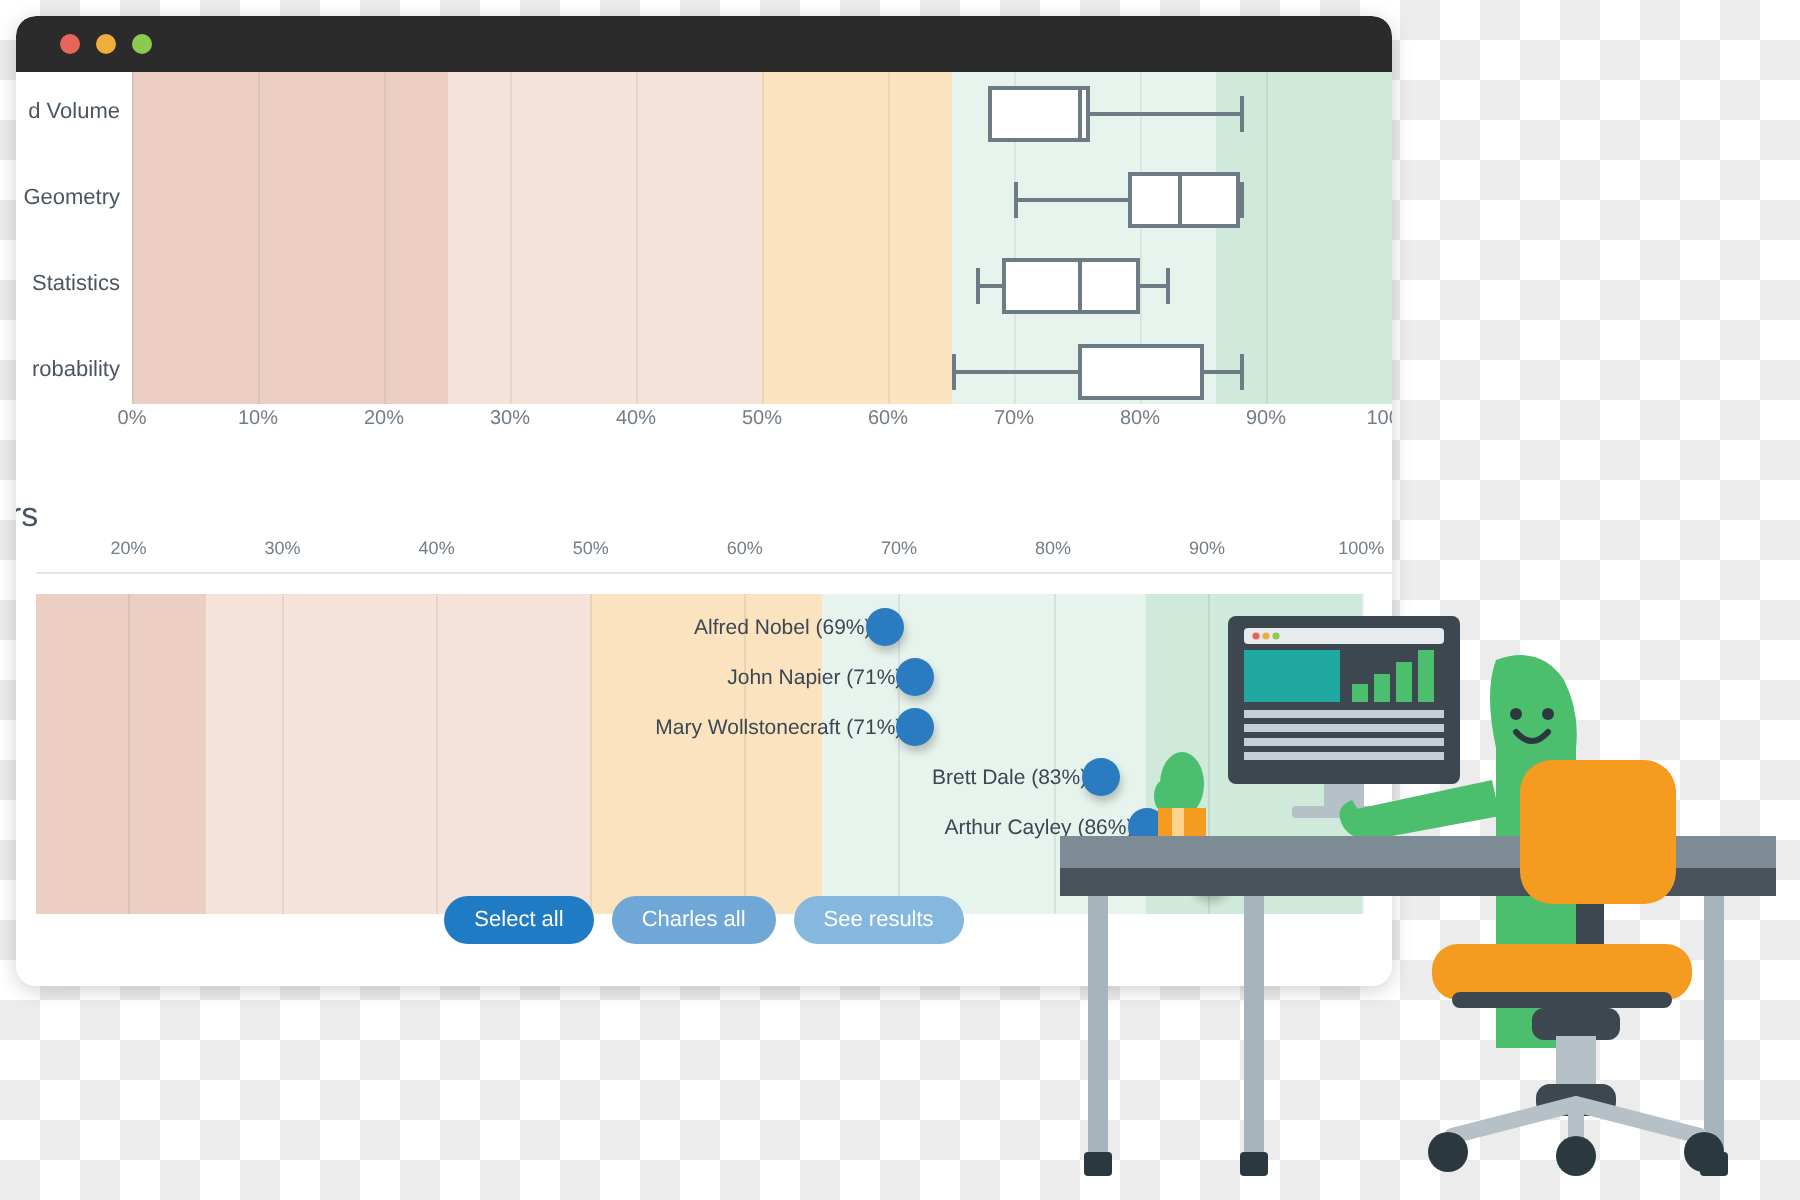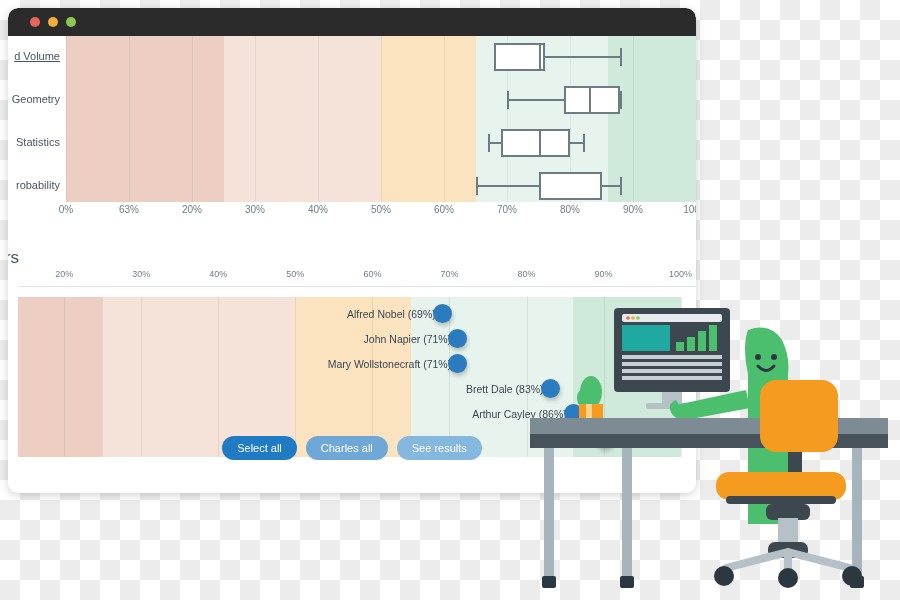--- a/index.html
+++ b/index.html
@@ -68,21 +68,21 @@
   .mb-label{
     position:absolute;right:16px;top:4px;font-size:10.5px;color:#3b4753;
     white-space:nowrap;
   }
   .mb-dot{
     position:absolute;top:0;width:19px;height:19px;border-radius:50%;
     background:#2a7bc0;box-shadow:1px 3px 4px rgba(0,0,0,.22);
   }
 
   
-  #button-bar{position:absolute;left:0;top:428px;width:688px;height:33px;display:flex;justify-content:center;gap:9px;}
+  #button-bar{position:absolute;left:0;top:440px;width:688px;height:33px;display:flex;justify-content:center;gap:9px;}
   .btn{
     border:none;border-radius:16px;color:#fff;font-size:11px;
     padding:0 15px;height:24px;line-height:24px;cursor:pointer;
     font-family:"Liberation Sans", sans-serif;white-space:nowrap;
   }
   .btn.primary{background:#1f7bc4;}
   .btn.secondary{background:#6fa8d6;}
   .btn.tertiary{background:#85b8de;}
 
   
@@ -95,21 +95,21 @@
 
   <div id="titlebar">
     <span class="dot red"></span>
     <span class="dot amber"></span>
     <span class="dot green"></span>
   </div>
 
   <div id="boxplot-section">
 
     <div id="bp-ylabels">
-      <div class="ylabel" style="top:14px;text-decoration:underline;">d Volume</div>
+      <div class="ylabel" style="top:14px;">d Volume</div>
       <div class="ylabel" style="top:57px;margin-left:16px;">Geometry</div>
       <div class="ylabel" style="top:100px;">Statistics</div>
       <div class="ylabel" style="top:143px;margin-left:34px;">robability</div>
 
     </div>
 
     <div id="bp-plot" class="plot-area">
         <div class="band" style="left: 0px; width: 157.5px; background: rgb(236, 207, 194);"></div>
         <div class="band" style="left: 157.5px; width: 157.5px; background: rgb(245, 227, 218);"></div>
         <div class="band" style="left: 315px; width: 94.5px; background: rgb(251, 227, 191);"></div>
@@ -150,21 +150,21 @@
           <div class="bp-whisker" style="left: 409.5px; width: 144.9px;"></div>
           <div class="bp-cap" style="left: 409.5px;"></div>
           <div class="bp-cap" style="left: 554.4px;"></div>
           <div class="bp-box" style="left: 472.5px; width: 63px;"></div>
           <div class="bp-median" style="left: 472.5px;"></div>
         </div>
       </div>
 
     <div id="bp-xaxis">
         <div class="xlab" style="left: 0px;">0%</div>
-        <div class="xlab" style="left: 63px;">63%</div>
+        <div class="xlab" style="left: 63px;">10%</div>
         <div class="xlab" style="left: 126px;">20%</div>
         <div class="xlab" style="left: 189px;">30%</div>
         <div class="xlab" style="left: 252px;">40%</div>
         <div class="xlab" style="left: 315px;">50%</div>
         <div class="xlab" style="left: 378px;">60%</div>
         <div class="xlab" style="left: 441px;">70%</div>
         <div class="xlab" style="left: 504px;">80%</div>
         <div class="xlab" style="left: 567px;">90%</div>
         <div class="xlab" style="left: 630px;">100%</div>
       </div>

